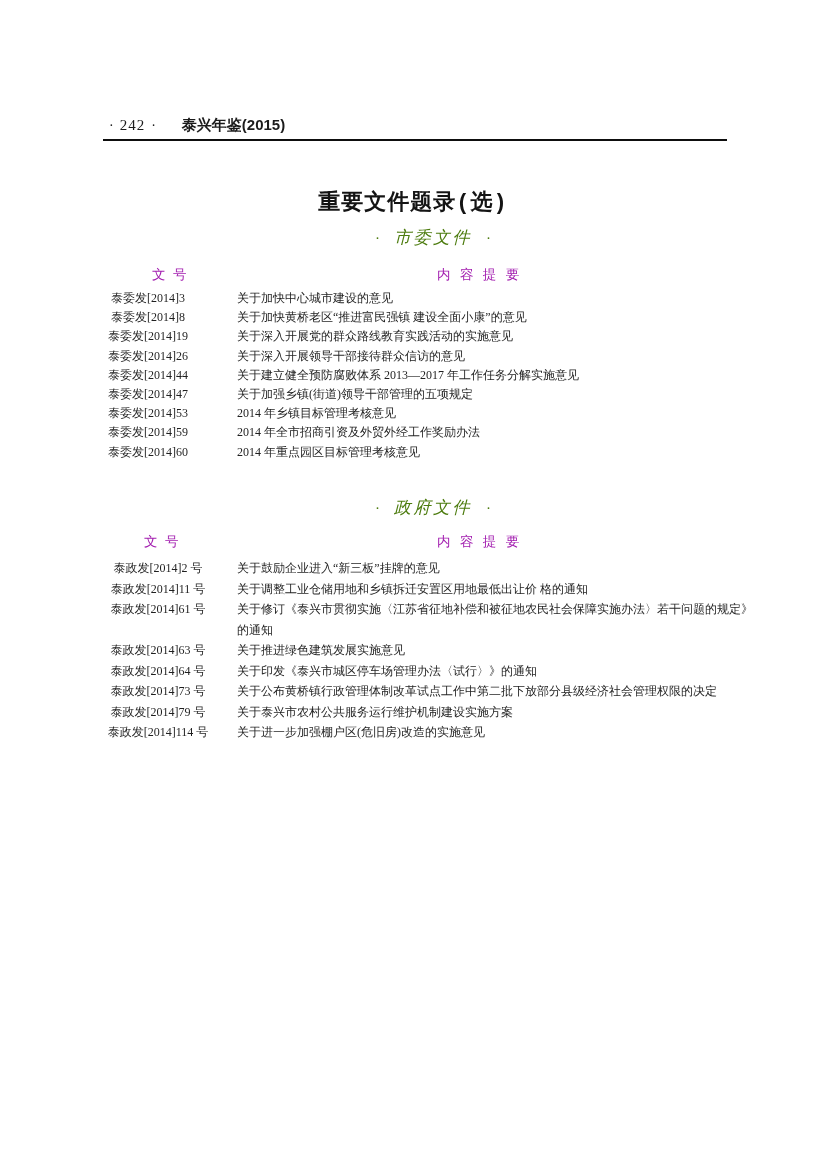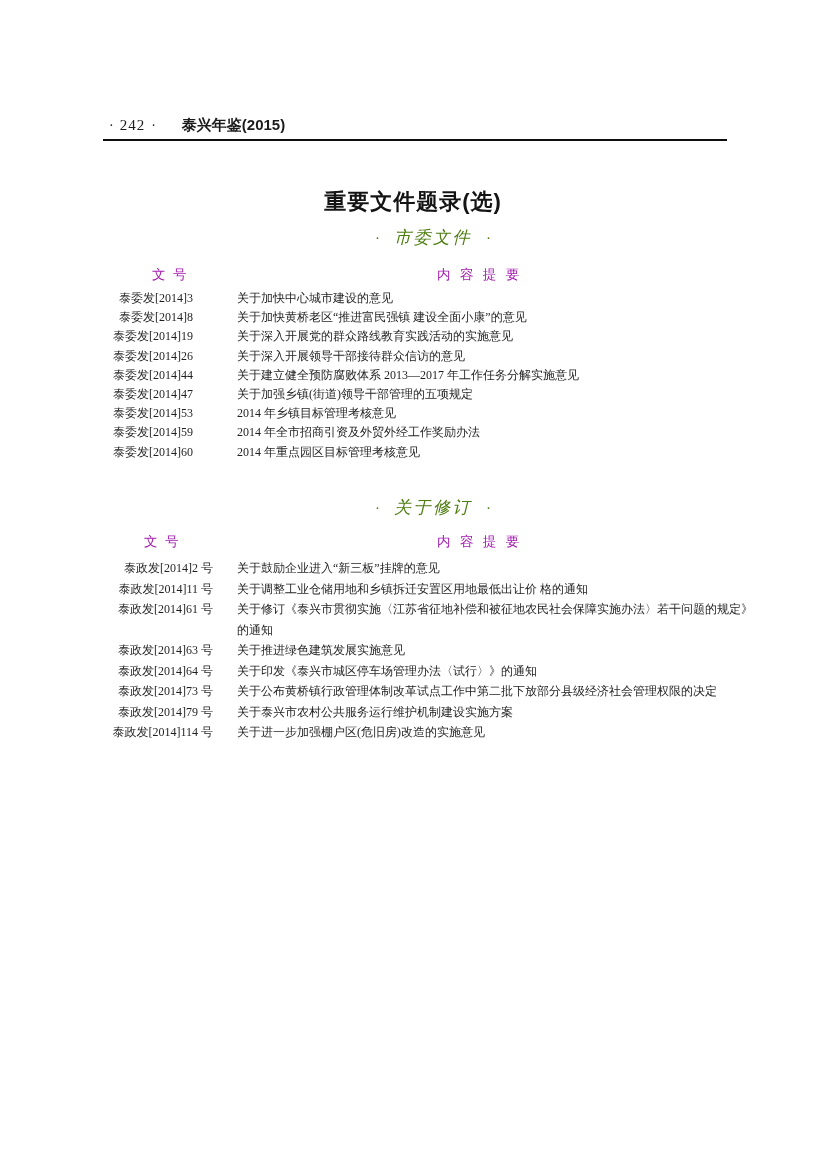--- a/index.html
+++ b/index.html
@@ -17,21 +17,21 @@
   .hdr .pagenum { letter-spacing:1px; font-size:15px; }
   .hdr .book {
     font-family:"Liberation Sans","DejaVu Sans",sans-serif;
     font-weight:700; font-size:15px; margin-left:20px;
   }
   .rule { position:absolute; left:103px; top:139px; width:624px; height:2px; background:#0e0e0e; }
 
   
   .title {
     position:absolute; left:0; right:0; top:187px; text-align:center;
-    font-family:Liberation Sans, sans-serif;
+    font-family:Liberation Mono, monospace;
     font-weight:700; font-size:22px; letter-spacing:1px; color:#141414;
   }
 
   
   .section { position:absolute; left:103px; width:660px; }
   .sec-committee  { top:227px; }
   .sec-government { top:497px; }
 
   .section-heading {
     text-align:center; font-size:17px; line-height:22px;
@@ -45,21 +45,21 @@
   .col-doc { position:absolute; left:49px; word-spacing:4px; }
   .sec-government .col-doc { left:41px; }
   .col-sum { position:absolute; left:334px; word-spacing:6px; }
 
   .rows { font-size:12px; color:#1f1f1f; }
   .sec-committee  .rows { margin-top:5px; }
   .sec-government .rows { margin-top:7px; }
   .row { display:flex; align-items:flex-start; }
   .sec-committee  .row { line-height:19.2px; }
   .sec-government .row { line-height:20.5px; }
-  .num { flex:0 0 90px; text-align:right; white-space:nowrap; }
+  .num { flex:0 0 90px; text-align:center; white-space:nowrap; }
   .sec-government .num { flex-basis:110px; }
   .desc { margin-left:44px; white-space:pre-line; max-width:526px; }
   .sec-government .desc { margin-left:24px; }
 </style>
 </head>
 <body>
 
 <div class="page">
 
   <div class="hdr">
@@ -115,21 +115,21 @@
         </div>
       <div class="row">
           <span class="num">泰委发[2014]60</span>
           <span class="desc">2014 年重点园区目标管理考核意见</span>
         </div>
     </div>
   </div>
 
   <div class="section sec-government">
     <div class="section-heading">
-      <span class="hdot">·</span><span>关于修订</span><span class="hdot">·</span>
+      <span class="hdot">·</span><span>政府文件</span><span class="hdot">·</span>
     </div>
     <div class="cols">
       <span class="col-doc">文 号</span>
       <span class="col-sum">内 容 提 要</span>
     </div>
     <div class="rows">
       <div class="row">
           <span class="num">泰政发[2014]2 号</span>
           <span class="desc">关于鼓励企业进入“新三板”挂牌的意见</span>
         </div>

